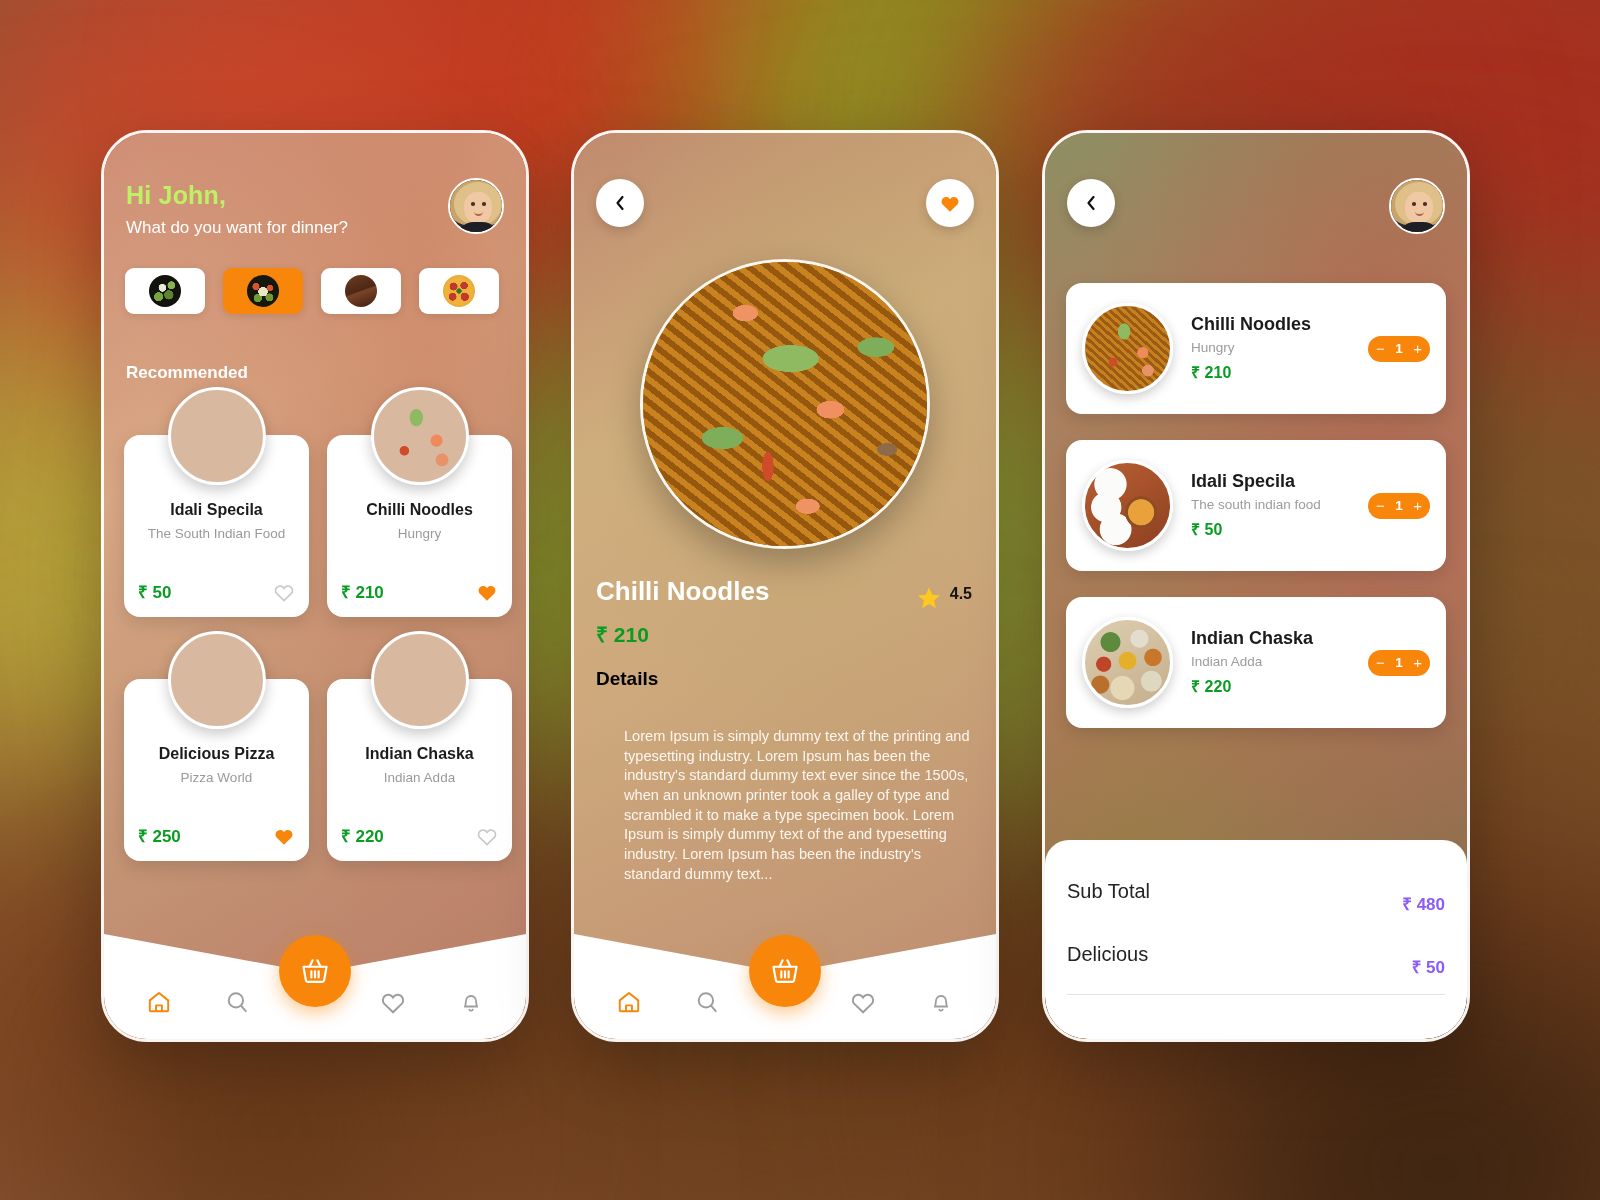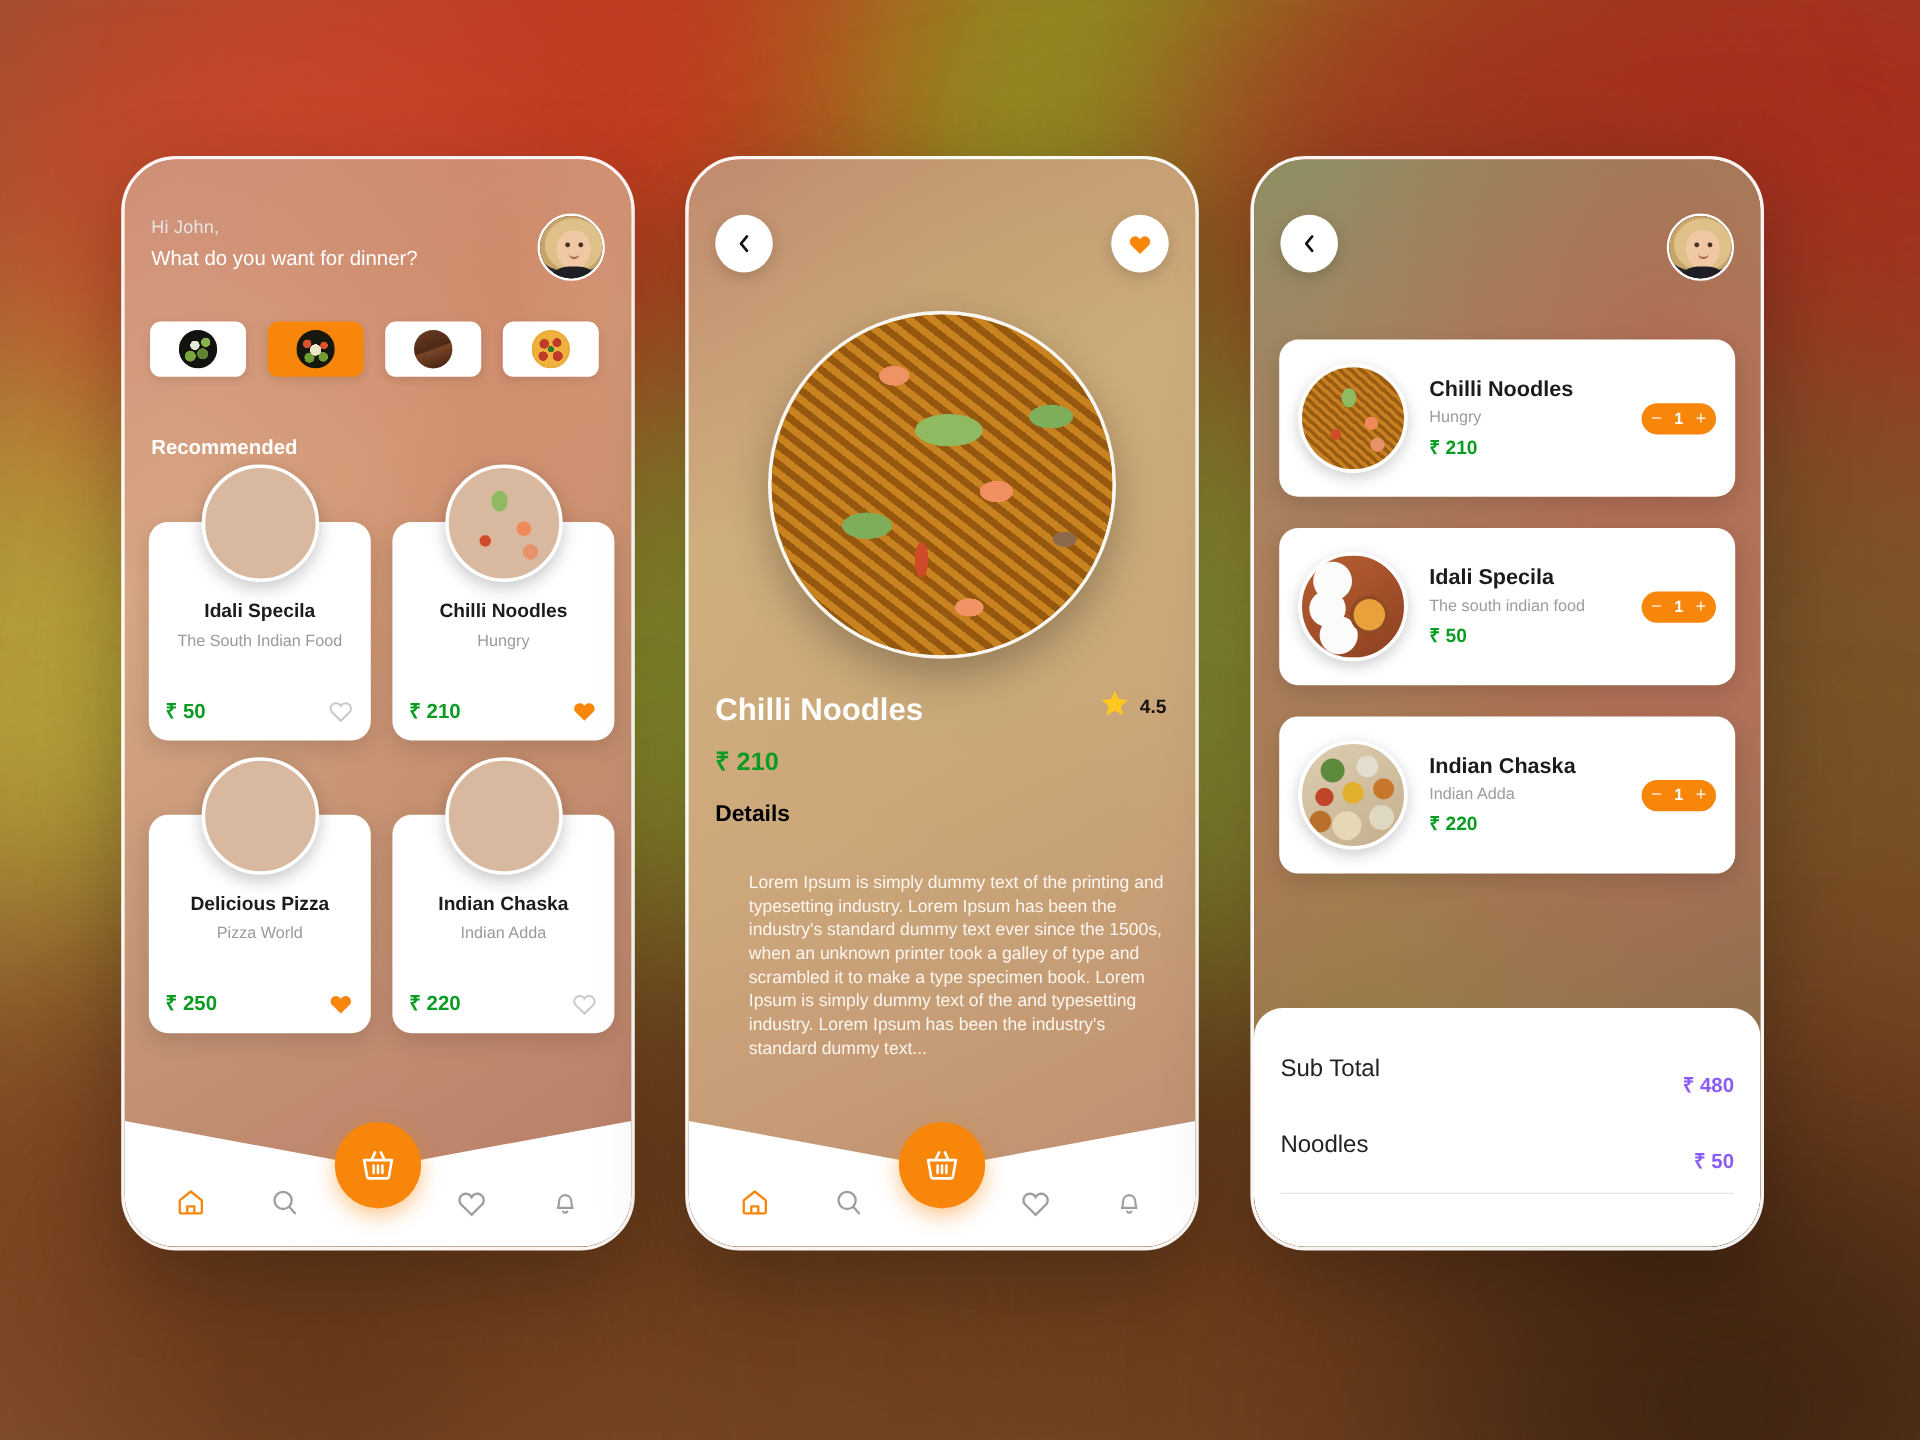--- a/index.html
+++ b/index.html
@@ -49,21 +49,21 @@
   .tint { position:absolute; inset:0; }
   #phone1 .tint { background:radial-gradient(ellipse at 75% 15%, rgba(200,120,90,.55), transparent 62%); }
   #phone2 .tint { background:radial-gradient(ellipse at 60% 30%, rgba(190,165,110,.45), transparent 65%); }
   #phone3 .tint { background:radial-gradient(ellipse at 80% 22%, rgba(180,95,70,.55), transparent 60%),
                              radial-gradient(ellipse at 20% 80%, rgba(150,135,55,.40), transparent 62%); }
 
   .scr { position:absolute; inset:0; }
 
   
   .greet { position:absolute; left:22px; top:48px; }
-  .greet-hi { color:#e5e5e5; font-size:15px; font-weight:normal; letter-spacing:.2px; }
+  .greet-hi { color:#bef264; font-size:25px; font-weight:bold; letter-spacing:.2px; }
   .greet-sub { color:#fff; font-size:17px; margin-top:8px; }
 
   .avatar {
     position:absolute; width:56px; height:56px; border-radius:50%;
     border:2.5px solid #fff; overflow:hidden; background:#2a2a33;
   }
   #phone1 .avatar { right:22px; top:45px; }
   #phone3 .avatar { right:22px; top:45px; }
   .avatar .hair  { position:absolute; left:-4px; top:-2px; width:64px; height:48px; border-radius:50% 50% 42% 42%; background:#c8a36a; }
   .avatar .hair2 { position:absolute; left:4px;  top:2px;  width:48px; height:44px; border-radius:50%; background:#e0c089; }
@@ -185,21 +185,21 @@
       background: radial-gradient(ellipse 46px 22px at 52% 34%, #8fba62 60%, transparent 62%),
                   radial-gradient(ellipse 34px 18px at 28% 62%, #7fae5a 60%, transparent 62%),
                   radial-gradient(ellipse 30px 16px at 82% 30%, #7fae5a 60%, transparent 62%),
                   radial-gradient(ellipse 22px 14px at 66% 52%, #f09060 62%, transparent 64%),
                   radial-gradient(ellipse 20px 13px at 36% 18%, #ef9264 62%, transparent 64%),
                   radial-gradient(ellipse 19px 12px at 58% 86%, #ef9264 62%, transparent 64%),
                   radial-gradient(ellipse 16px 10px at 86% 66%, #8d6a4a 62%, transparent 64%),
                   radial-gradient(ellipse 10px 26px at 44% 72%, #cf4b2a 55%, transparent 58%); }
 
   .d-title { position:absolute; left:22px; top:443px; color:#fff; font-size:26px; font-weight:bold; }
-  .rating { position:absolute; right:24px; top:440px; display:flex; align-items:flex-end; gap:8px; }
+  .rating { position:absolute; right:24px; top:452px; display:flex; align-items:flex-start; gap:8px; }
   .rating .rv { color:#141414; font-size:16px; font-weight:bold; }
   .d-price { position:absolute; left:22px; top:487px; color:#0a9c22; font-size:21px; font-weight:bold; }
   .d-head  { position:absolute; left:22px; top:535px; color:#000000; font-size:19px; font-weight:bold; }
   .d-body  { position:absolute; left:22px; right:20px; top:594px; color:#fdf6ef;
              font-size:14.6px; line-height:1.35;margin-left:28px; }
 
   
   .cart-list { position:absolute; left:21px; right:21px; top:150px; display:flex; flex-direction:column; gap:26px; }
   .cart-card { position:relative; background:#fff; border-radius:16px; height:131px;
                box-shadow:0 6px 18px rgba(0,0,0,.13); display:flex; align-items:center; padding:0 16px; }
@@ -517,19 +517,19 @@
         </div>
       </div>
     </div>
 
     <div class="summary">
       <div class="sum-row">
         <span class="sum-label">Sub Total</span>
         <span class="sum-val">₹ 480</span>
       </div>
       <div class="sum-row">
-        <span class="sum-label">Noodles</span>
+        <span class="sum-label">Delicious</span>
         <span class="sum-val">₹ 50</span>
       </div>
       <div class="sum-div"></div>
     </div>
   </div>
 </div>
 
 </body></html>

